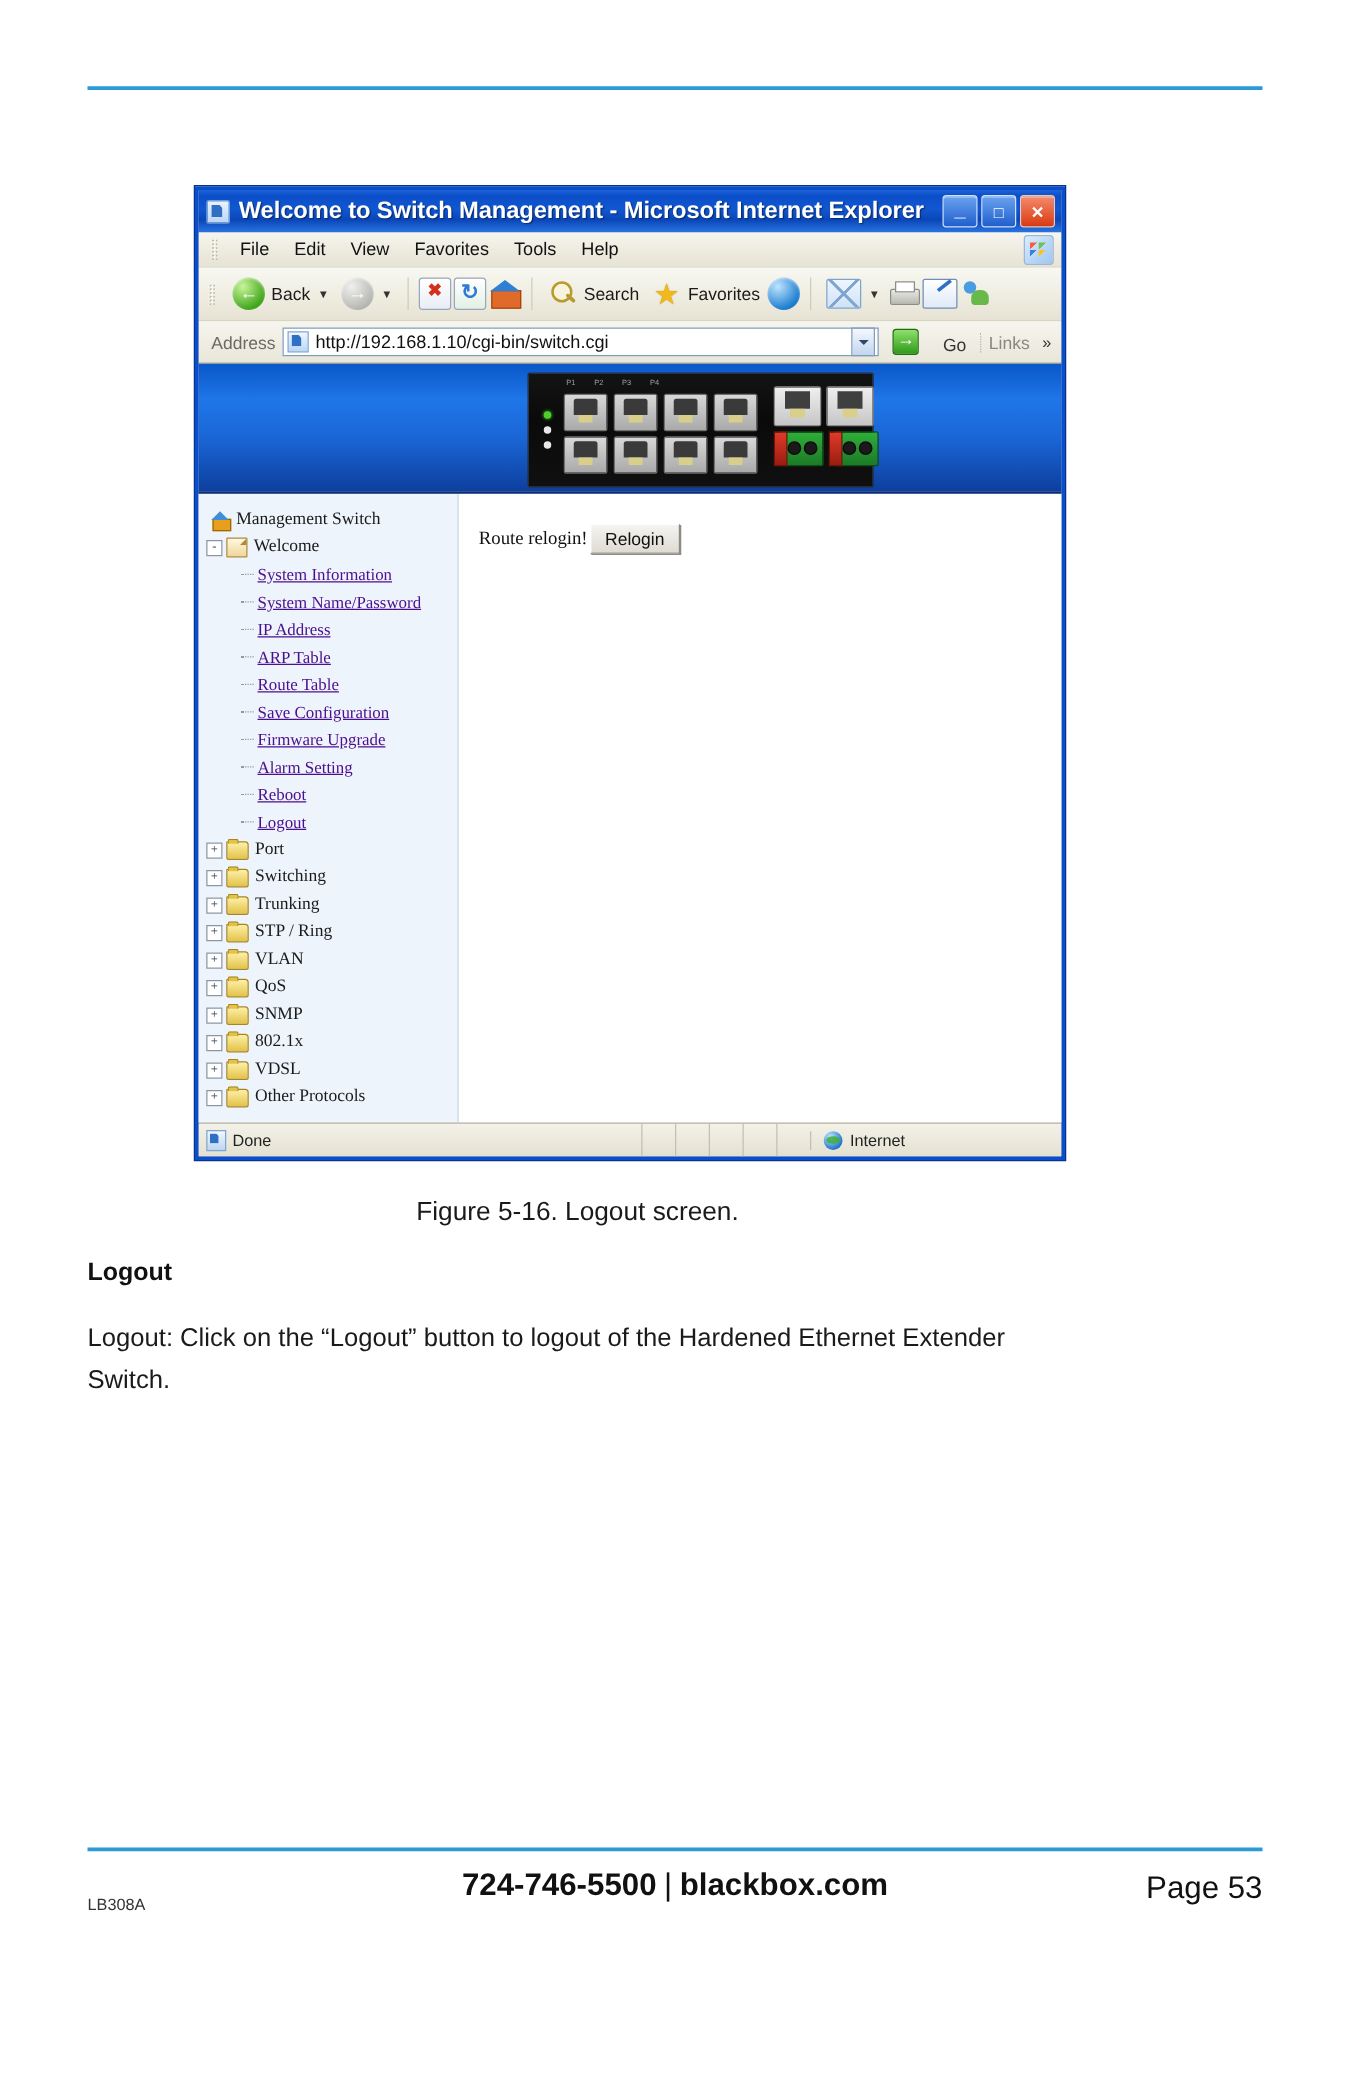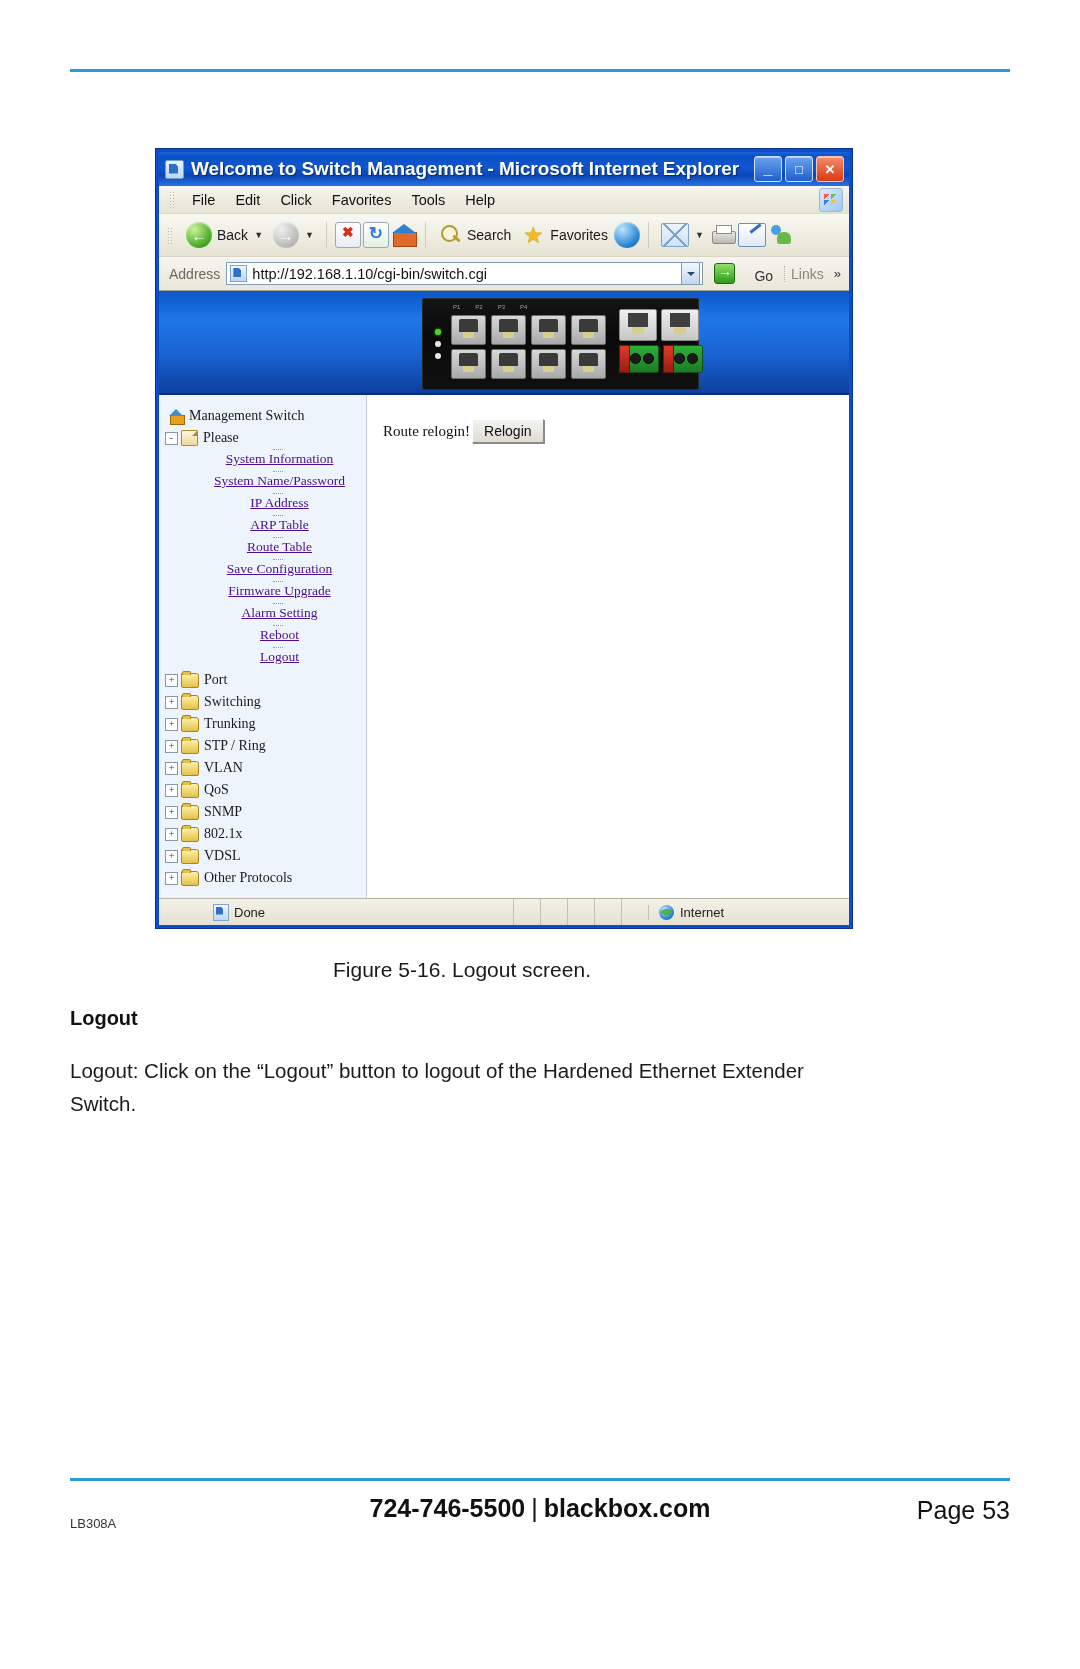--- a/index.html
+++ b/index.html
@@ -193,42 +193,42 @@
   }
   .ico-home{width:15px;height:14px;flex:0 0 15px;margin-right:5px;position:relative;}
   .ico-home:before{content:"";position:absolute;left:1px;top:6px;width:13px;height:8px;background:#e6a01e;border:1px solid #9a6a08;}
   .ico-home:after{content:"";position:absolute;left:0px;top:0px;border-left:7.5px solid transparent;border-right:7.5px solid transparent;border-bottom:7px solid #3f8fd8;}
   .ico-doc{width:15px;height:14px;flex:0 0 15px;margin-right:5px;background:linear-gradient(180deg,#fff8e0,#f0d79a);border:1px solid #b08a34;position:relative;border-radius:1px;}
   .ico-doc:after{content:"";position:absolute;right:0;top:0;border-left:5px solid transparent;border-bottom:5px solid #b08a34;}
   .ico-folder{width:16px;height:13px;flex:0 0 16px;margin-right:5px;background:linear-gradient(180deg,#fdf0a8,#e3c24a);border:1px solid #a8861f;border-radius:1px 3px 2px 2px;position:relative;}
   .ico-folder:before{content:"";position:absolute;left:0;top:-3px;width:7px;height:3px;background:#e3c24a;border:1px solid #a8861f;border-bottom:none;border-radius:2px 2px 0 0;}
   .tleaf{
     display:flex;align-items:center;height:22px;padding-left:28px;
-    font-family:"Liberation Serif",serif;font-size:13.5px;flex-direction:column;
+    font-family:"Liberation Serif",serif;font-size:13.5px;
   }
   .tleaf .stub{width:10px;height:1px;border-top:1px dotted #8f9aa8;margin-right:3px;}
   .tleaf a{color:#4b0f8f;text-decoration:underline;white-space:nowrap;}
 
   .content{flex:1;background:#fff;padding:24px 0 0 16px;}
   .content-row{display:flex;align-items:center;gap:0;}
   .relogin-text{font-family:"Liberation Serif",serif;font-size:15px;color:#111;white-space:nowrap;}
   .relogin-btn{
     font-family:"Liberation Sans",sans-serif;font-size:14px;color:#111;
     background:linear-gradient(180deg,#f4f4f1,#dedbd2);
     border:1px solid #8e8b82;border-top-color:#fff;border-left-color:#fff;
     padding:3px 11px;margin-left:2px;box-shadow:1px 1px 0 #8e8b82;
   }
 
   
   .ie-status{
     flex:0 0 26px;height:26px;display:flex;align-items:center;
     background:linear-gradient(180deg,#f4f2e8,#e4e1d2);
     border-top:1px solid #b8b4a4;font-size:13px;color:#222;
   }
-  .st-left{display:flex;align-items:center;gap:5px;padding-left:6px;flex:1;margin-left:48px;}
+  .st-left{display:flex;align-items:center;gap:5px;padding-left:6px;flex:1;}
   .st-ico{width:14px;height:15px;flex:0 0 14px;background:linear-gradient(180deg,#f0f7ff,#bcd6f5);border:1px solid #7fa5cf;position:relative;}
   .st-ico:after{content:"";position:absolute;left:2px;top:2px;width:7px;height:8px;background:#2f6fc4;clip-path:polygon(0 0,70% 0,100% 30%,100% 100%,0 100%);}
   .st-seg{width:26px;height:26px;border-left:1px solid #c4c0b0;}
   .st-right{display:flex;align-items:center;gap:6px;width:190px;border-left:1px solid #c4c0b0;padding-left:10px;}
   .globe{width:15px;height:15px;border-radius:50%;flex:0 0 15px;
     background:radial-gradient(circle at 35% 30%,#bfe7ff,#2f7fd0 65%,#16568f);
     position:relative;overflow:hidden;}
   .globe:after{content:"";position:absolute;left:2px;top:4px;width:11px;height:6px;background:#3fae3a;border-radius:50%;opacity:.85;}
 
   
@@ -269,21 +269,21 @@
           <span class="win-btn close">
               <span class="gl">✕</span>
             </span>
         </span>
       </div>
 
       <div class="ie-menubar">
         <span class="grip"></span>
         <span class="menu-item">File</span>
         <span class="menu-item">Edit</span>
-        <span class="menu-item">Click</span>
+        <span class="menu-item">View</span>
         <span class="menu-item">Favorites</span>
         <span class="menu-item">Tools</span>
         <span class="menu-item">Help</span>
         <span class="flag"></span>
       </div>
 
       <div class="ie-toolbar">
         <span class="grip"></span>
         <span class="tb-btn">
           <span class="circ green">
@@ -387,21 +387,21 @@
 
         <div class="tree">
           <div class="tnode root">
             <span class="ico-home"></span>
             <span>Management Switch</span>
           </div>
 
           <div class="tnode">
             <span class="plus">-</span>
             <span class="ico-doc"></span>
-            <span>Please</span>
+            <span>Welcome</span>
           </div>
 
           <div class="tleaf">
               <span class="stub"></span>
               <a>System Information</a>
             </div>
           <div class="tleaf">
               <span class="stub"></span>
               <a>System Name/Password</a>
             </div>

